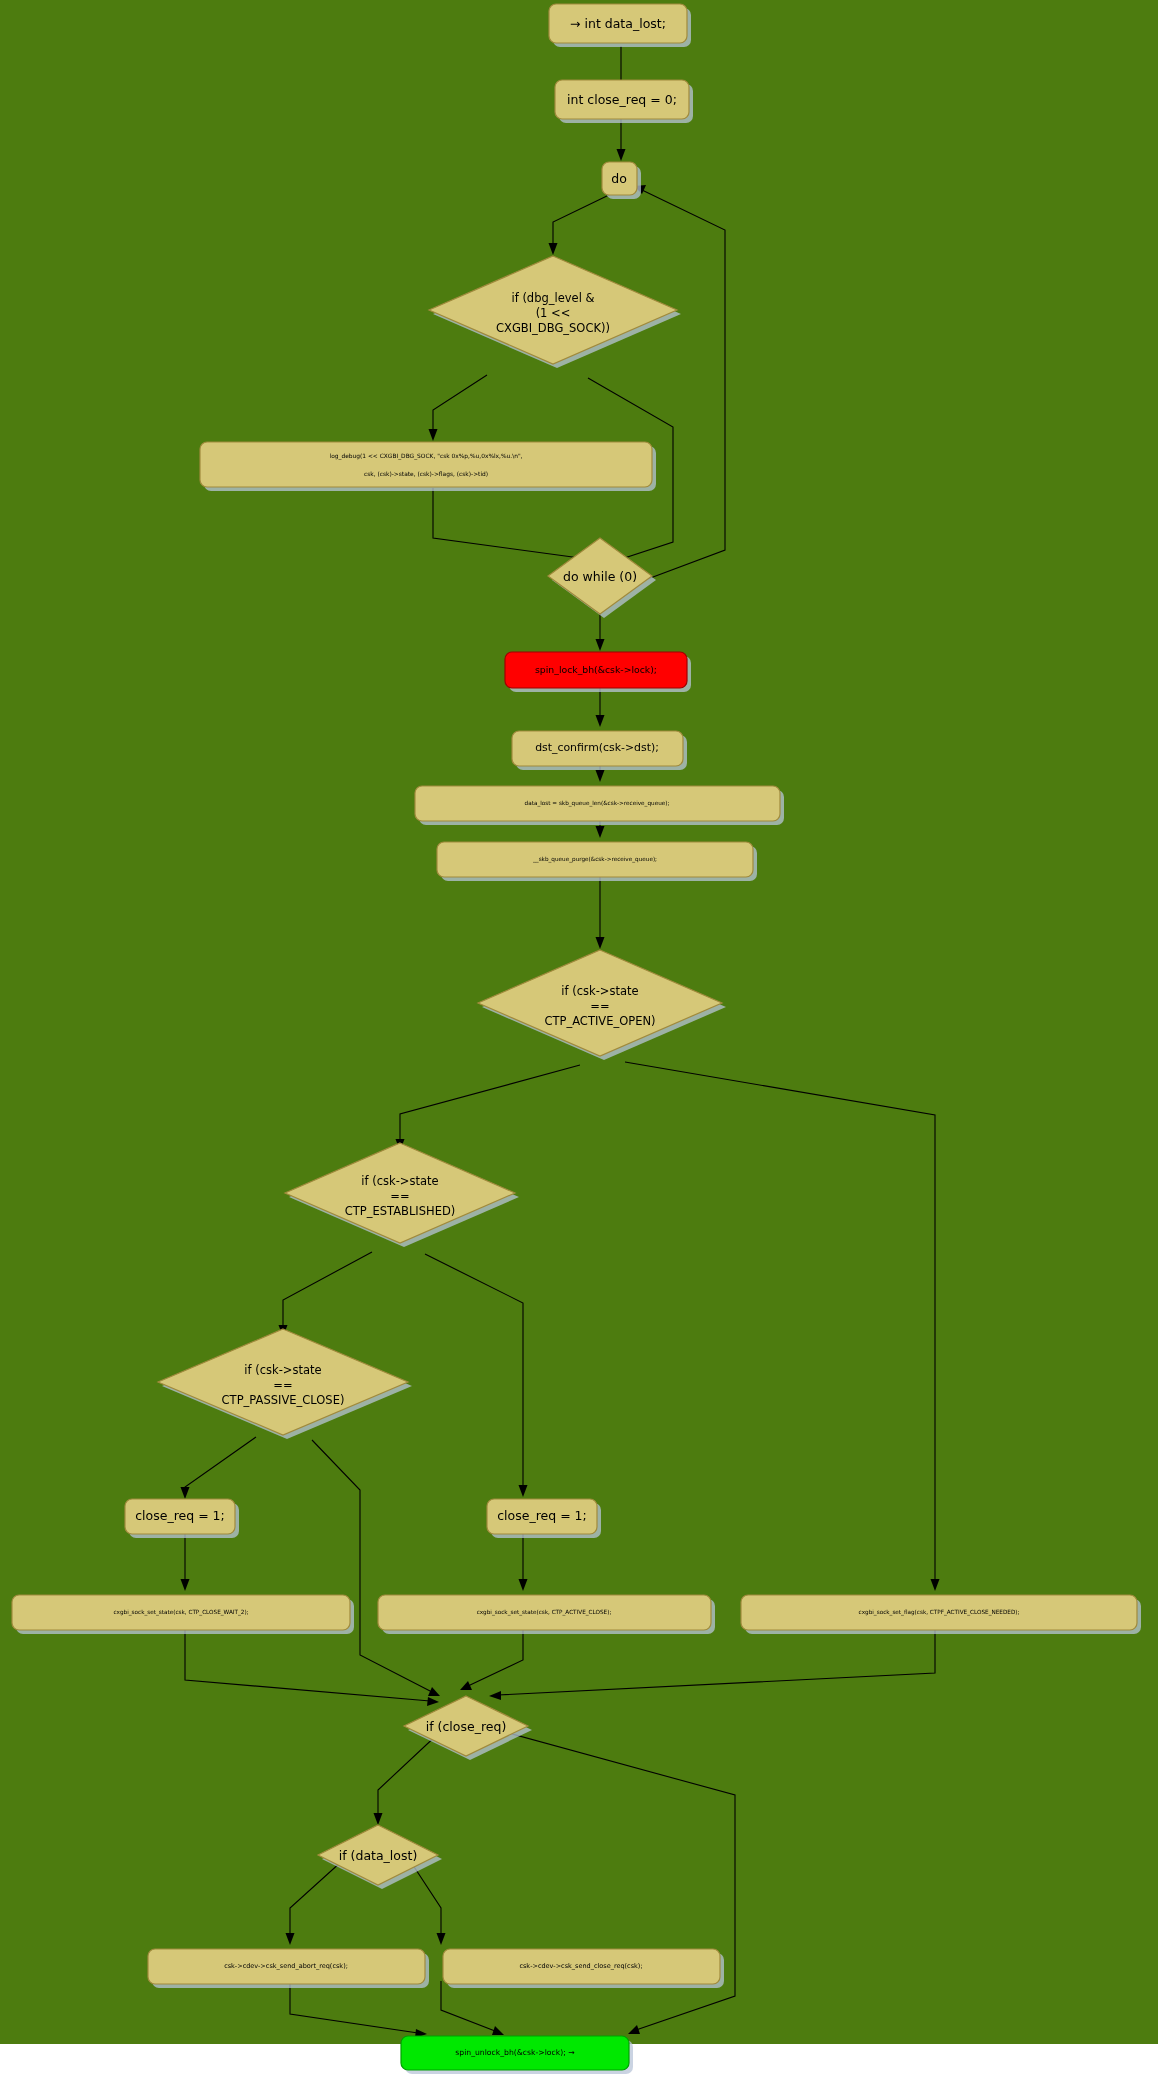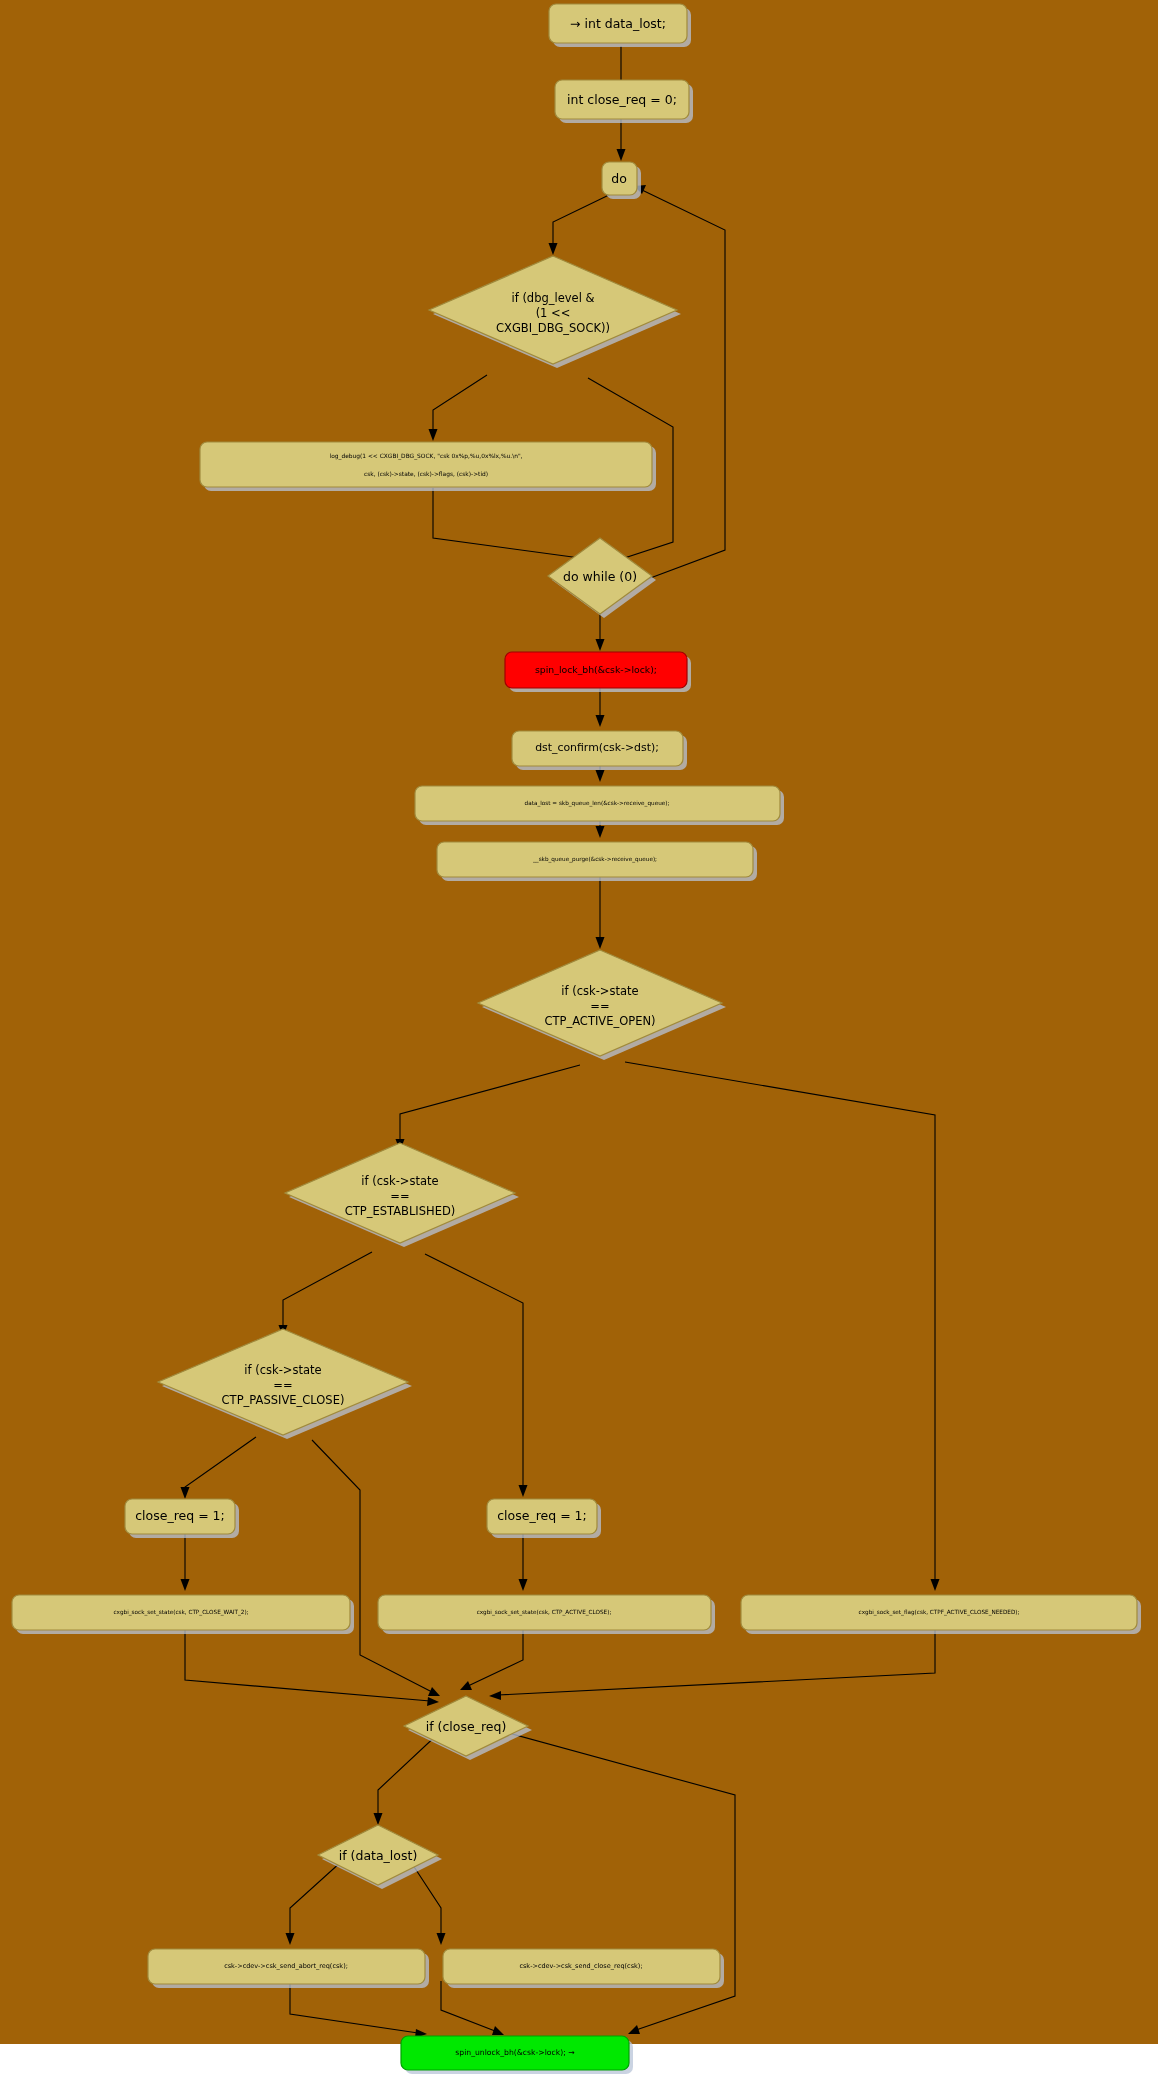--- a/index.html
+++ b/index.html
@@ -10,21 +10,21 @@
   body {
     width: 1158px;
     height: 2088px;
     font-family: "DejaVu Sans", sans-serif;
     overflow: hidden;
   }
   #canvas {
     position: relative;
     width: 1158px;
     height: 2044px;
-    background: #a16207;
+    background: #4d7c0f;
   }
   svg.flow {
     position: absolute;
     top: 0;
     left: 0;
     width: 1158px;
     height: 2088px;
   }
   .edge {
     fill: none;

